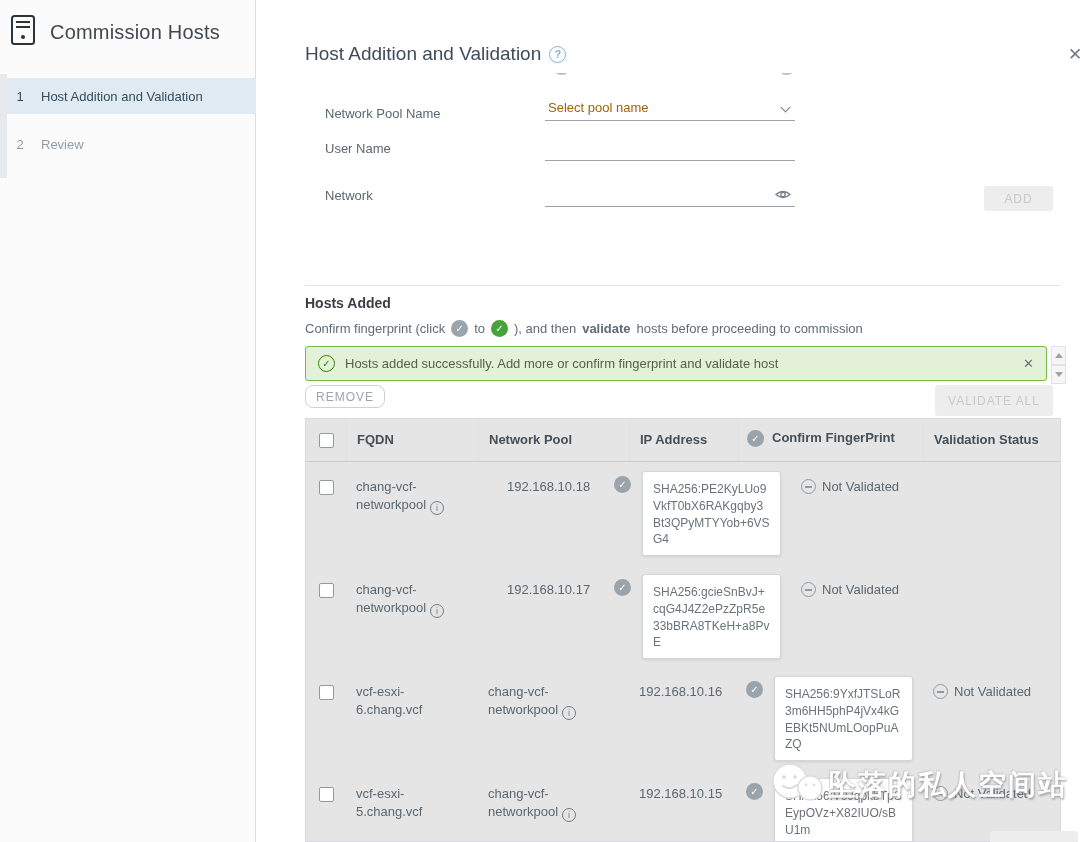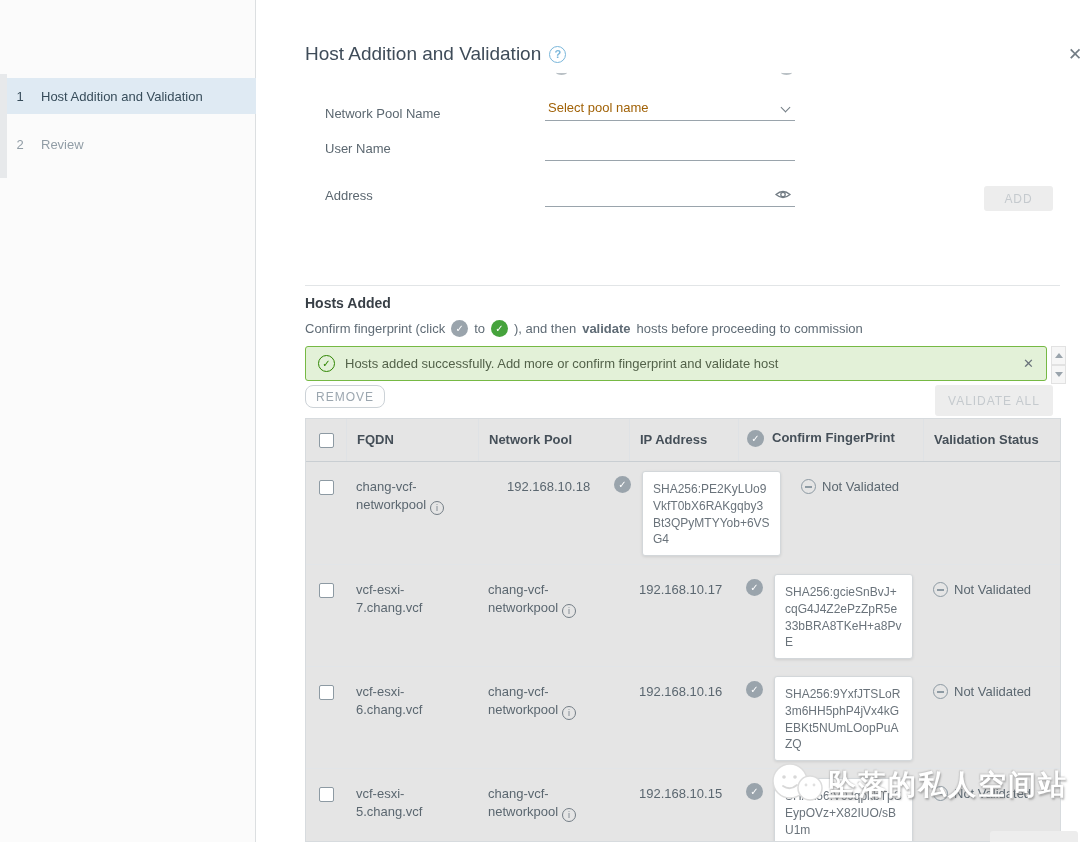--- a/index.html
+++ b/index.html
@@ -89,20 +89,31 @@
   .watermark { position:absolute; left:768px; top:760px; z-index:9; display:flex; align-items:center; gap:2px; pointer-events:none; }
   .wm-text { font-size:28px; font-weight:bold; color:#fff; letter-spacing:2px;
              text-shadow:1px 2px 2px rgba(125,125,125,.55), 0 0 2px rgba(150,150,150,.45), -1px -1px 1px rgba(170,170,170,.3); }
 </style>
 </head>
 <body>
 
 <div class="screen">
 
   <div class="sidebar">
+    <div class="wizard-title-row">
+      <span>
+        <svg width="26" height="32" viewBox="0 0 26 32">
+          <rect x="2" y="2" width="22" height="28" rx="2.5" fill="none" stroke="#2e3338" stroke-width="2"></rect>
+          <line x1="6" y1="8" x2="20" y2="8" stroke="#2e3338" stroke-width="2"></line>
+          <line x1="6" y1="13" x2="20" y2="13" stroke="#2e3338" stroke-width="2"></line>
+          <circle cx="13" cy="23" r="2" fill="#2e3338"></circle>
+        </svg>
+      </span>
+      <span class="wizard-title">Commission Hosts</span>
+    </div>
     <div class="steps-rail"></div>
     <div class="step active" style="top:78px;">
       <span class="num">1</span>
       <span>Host Addition and Validation</span>
     </div>
     <div class="step inactive" style="top:126px;">
       <span class="num">2</span>
       <span>Review</span>
     </div>
   </div>
@@ -120,21 +131,21 @@
   <div class="field" style="top:97px;">
     <span class="value">Select pool name</span>
     <span class="chevron-down"></span>
   </div>
 
   <span class="form-label" style="top:141px;">User Name</span>
   <div class="field" style="top:137px;">
     <span class="value"></span>
   </div>
 
-  <span class="form-label" style="top:188px;">Address</span>
+  <span class="form-label" style="top:188px;">Network</span>
   <div class="field" style="top:183px;">
     <span class="value"></span>
     <span class="eye-icon">
       <svg width="16" height="13" viewBox="0 0 16 13">
         <path d="M1 6.5 Q8 0.5 15 6.5 Q8 12.5 1 6.5 Z" fill="none" stroke="#737d85" stroke-width="1.3"></path>
         <circle cx="8" cy="6.5" r="2.2" fill="none" stroke="#737d85" stroke-width="1.3"></circle>
       </svg>
     </span>
   </div>
 
@@ -205,23 +216,20 @@
       </div>
       <div class="cell col-status status-cell">
         <span class="minus-circle"></span>
         <span>Not Validated</span>
       </div>
     </div>
 
     <div class="row">
       <div class="cell col-check">
         <span class="checkbox"></span>
-      </div>
-      <div class="cell col-fqdn">
-        <div class="fqdn-text">vcf-esxi-7.chang.vcf</div>
       </div>
       <div class="cell col-pool">
         <div class="pool-text">
           <span>chang-vcf-networkpool</span><span class="info-icon">i</span>
         </div>
       </div>
       <div class="cell col-ip">
         <span>192.168.10.17</span>
       </div>
       <div class="cell col-fp fp-cell">

